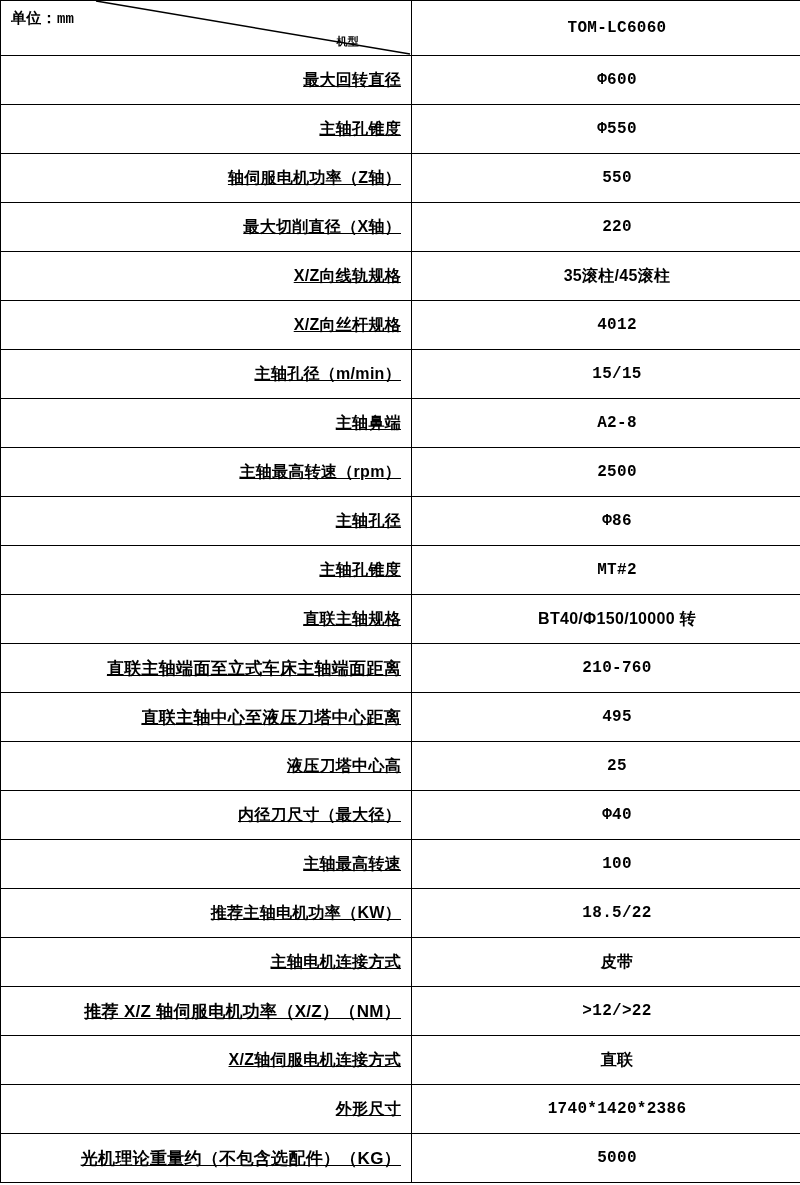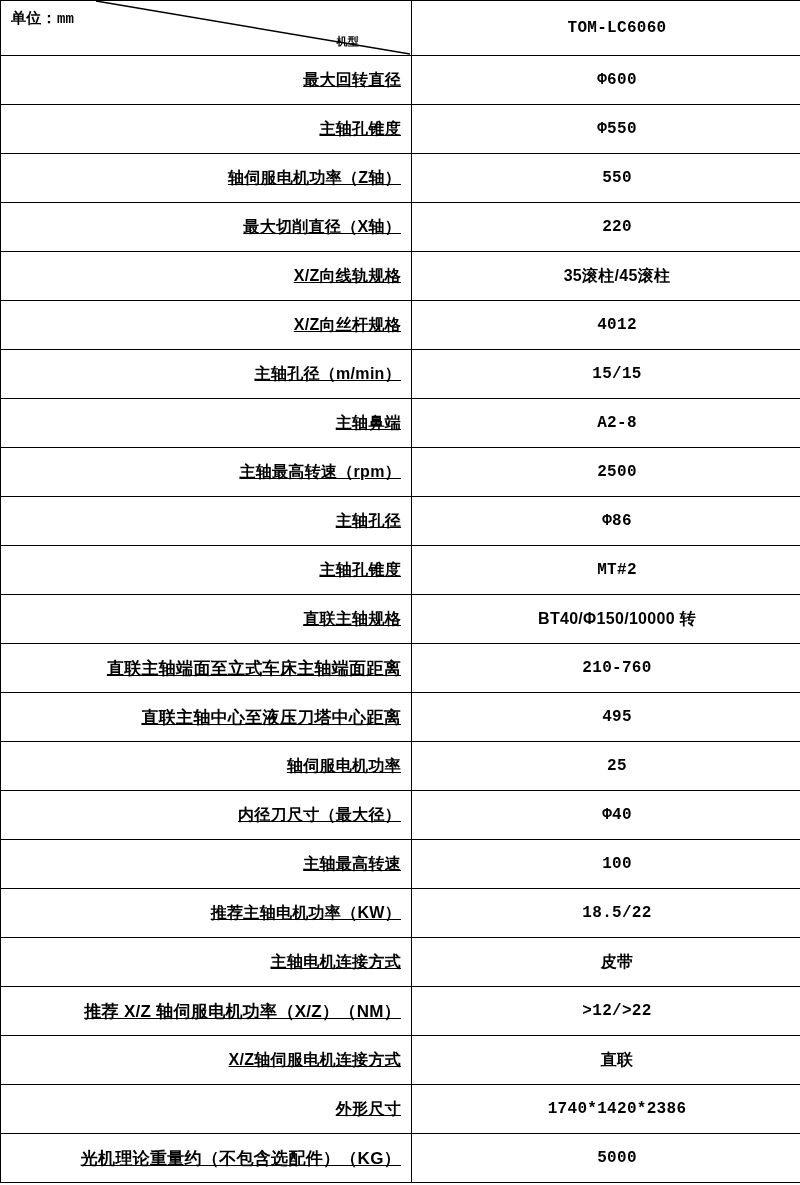--- a/index.html
+++ b/index.html
@@ -160,21 +160,21 @@
     </tr>
     <tr>
       <td class="col-label row-label small">直联主轴端面至立式车床主轴端面距离</td>
       <td class="col-value row-value">210-760</td>
     </tr>
     <tr>
       <td class="col-label row-label small">直联主轴中心至液压刀塔中心距离</td>
       <td class="col-value row-value">495</td>
     </tr>
     <tr>
-      <td class="col-label row-label">轴伺服电机功率</td>
+      <td class="col-label row-label">液压刀塔中心高</td>
       <td class="col-value row-value">25</td>
     </tr>
     <tr>
       <td class="col-label row-label">内径刀尺寸（最大径）</td>
       <td class="col-value row-value">Φ40</td>
     </tr>
     <tr>
       <td class="col-label row-label">主轴最高转速</td>
       <td class="col-value row-value">100</td>
     </tr>

